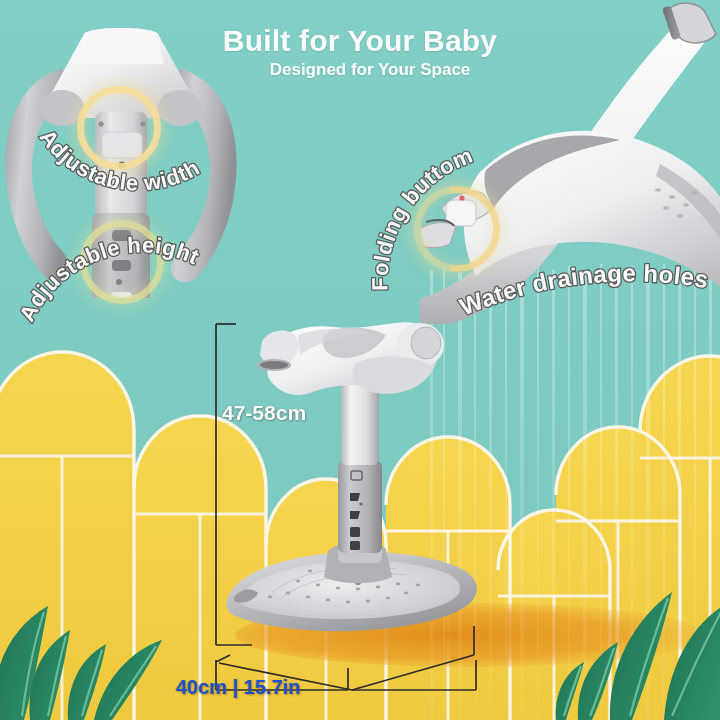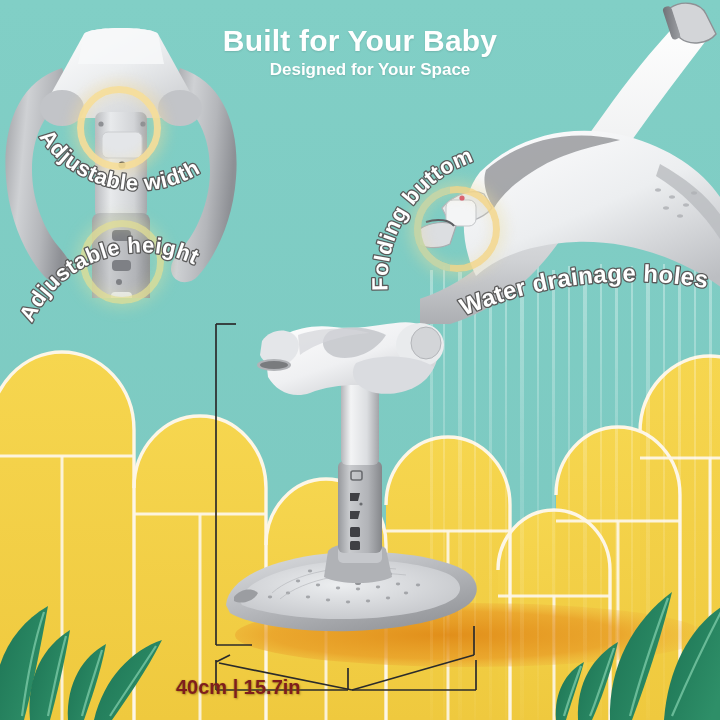--- a/index.html
+++ b/index.html
@@ -48,21 +48,21 @@
   .dimText {
     position:absolute; z-index:42;
     color:#ffffff; font-weight:bold; font-size:21px;
     line-height:1.28;
     text-shadow:1px 1px 2px rgba(90,90,90,.55),
                -1px 0 1px rgba(90,90,90,.35);
     white-space:nowrap;
   }
   .dimBottom {
     position:absolute; z-index:42;
-    color:#7f1d1d; font-weight:bold; font-size:20px;
+    color:#1d4ed8; font-weight:bold; font-size:20px;
     text-shadow:1px 1px 2px rgba(120,95,10,.55),
                -1px 0 1px rgba(120,95,10,.35);
     white-space:nowrap;
   }
 
   
   .ring { position:absolute; border-radius:50%; z-index:30; pointer-events:none; }
   .ring-w {
     left:77px; top:86px; width:84px; height:84px;
     border:7px solid rgba(246,221,152,.92);
@@ -526,18 +526,19 @@
         <textPath href="#arcWater" startOffset="0%">Water drainage holes</textPath>
       </text>
     </svg>
   </div>
 
   <div class="ring ring-w"></div>
   <div class="ring ring-h"></div>
   <div class="ring ring-f"></div>
 
   <div class="dimText" style="left:222px; top:400px;">
+    <div>47-58cm</div>
   </div>
 
   <div class="dimBottom" style="left:176px; top:676px;">40cm | 15.7in</div>
 
 
 </div>
 
 </body></html>

